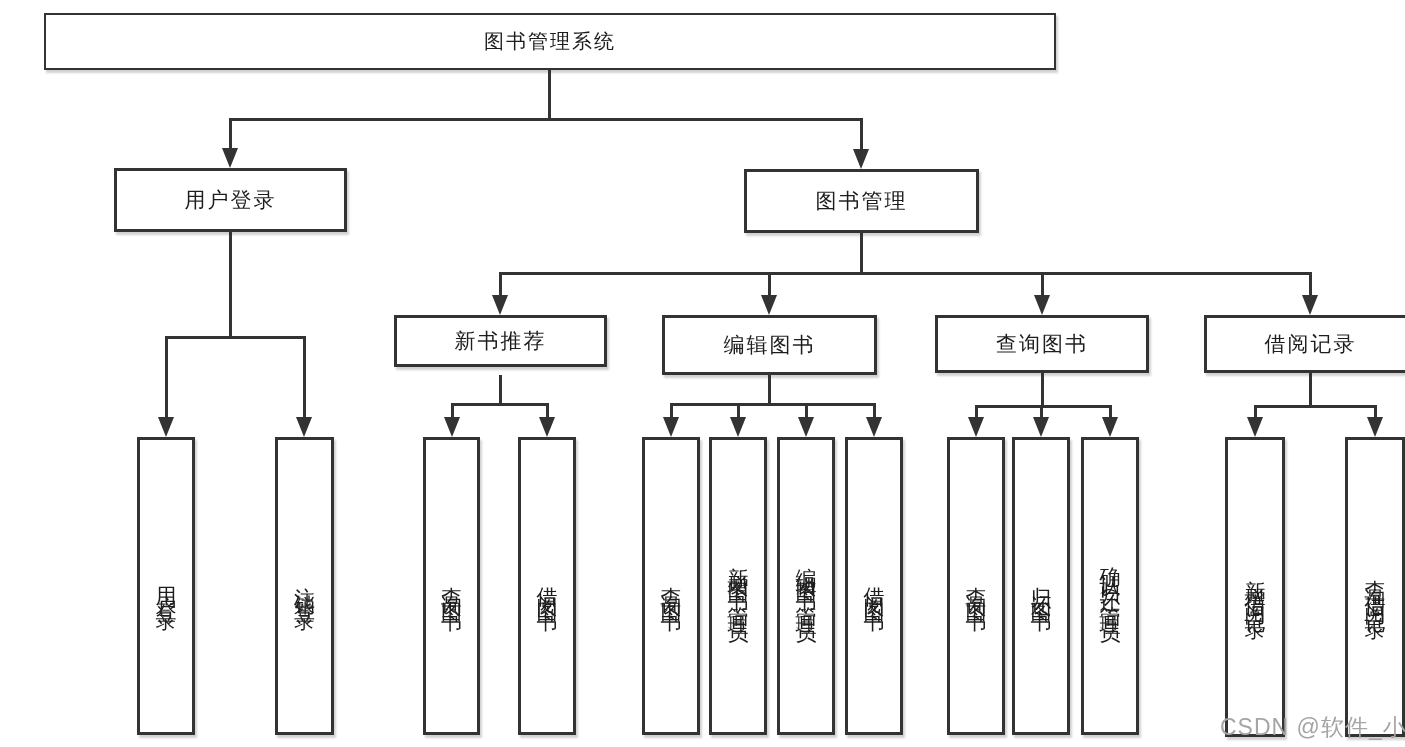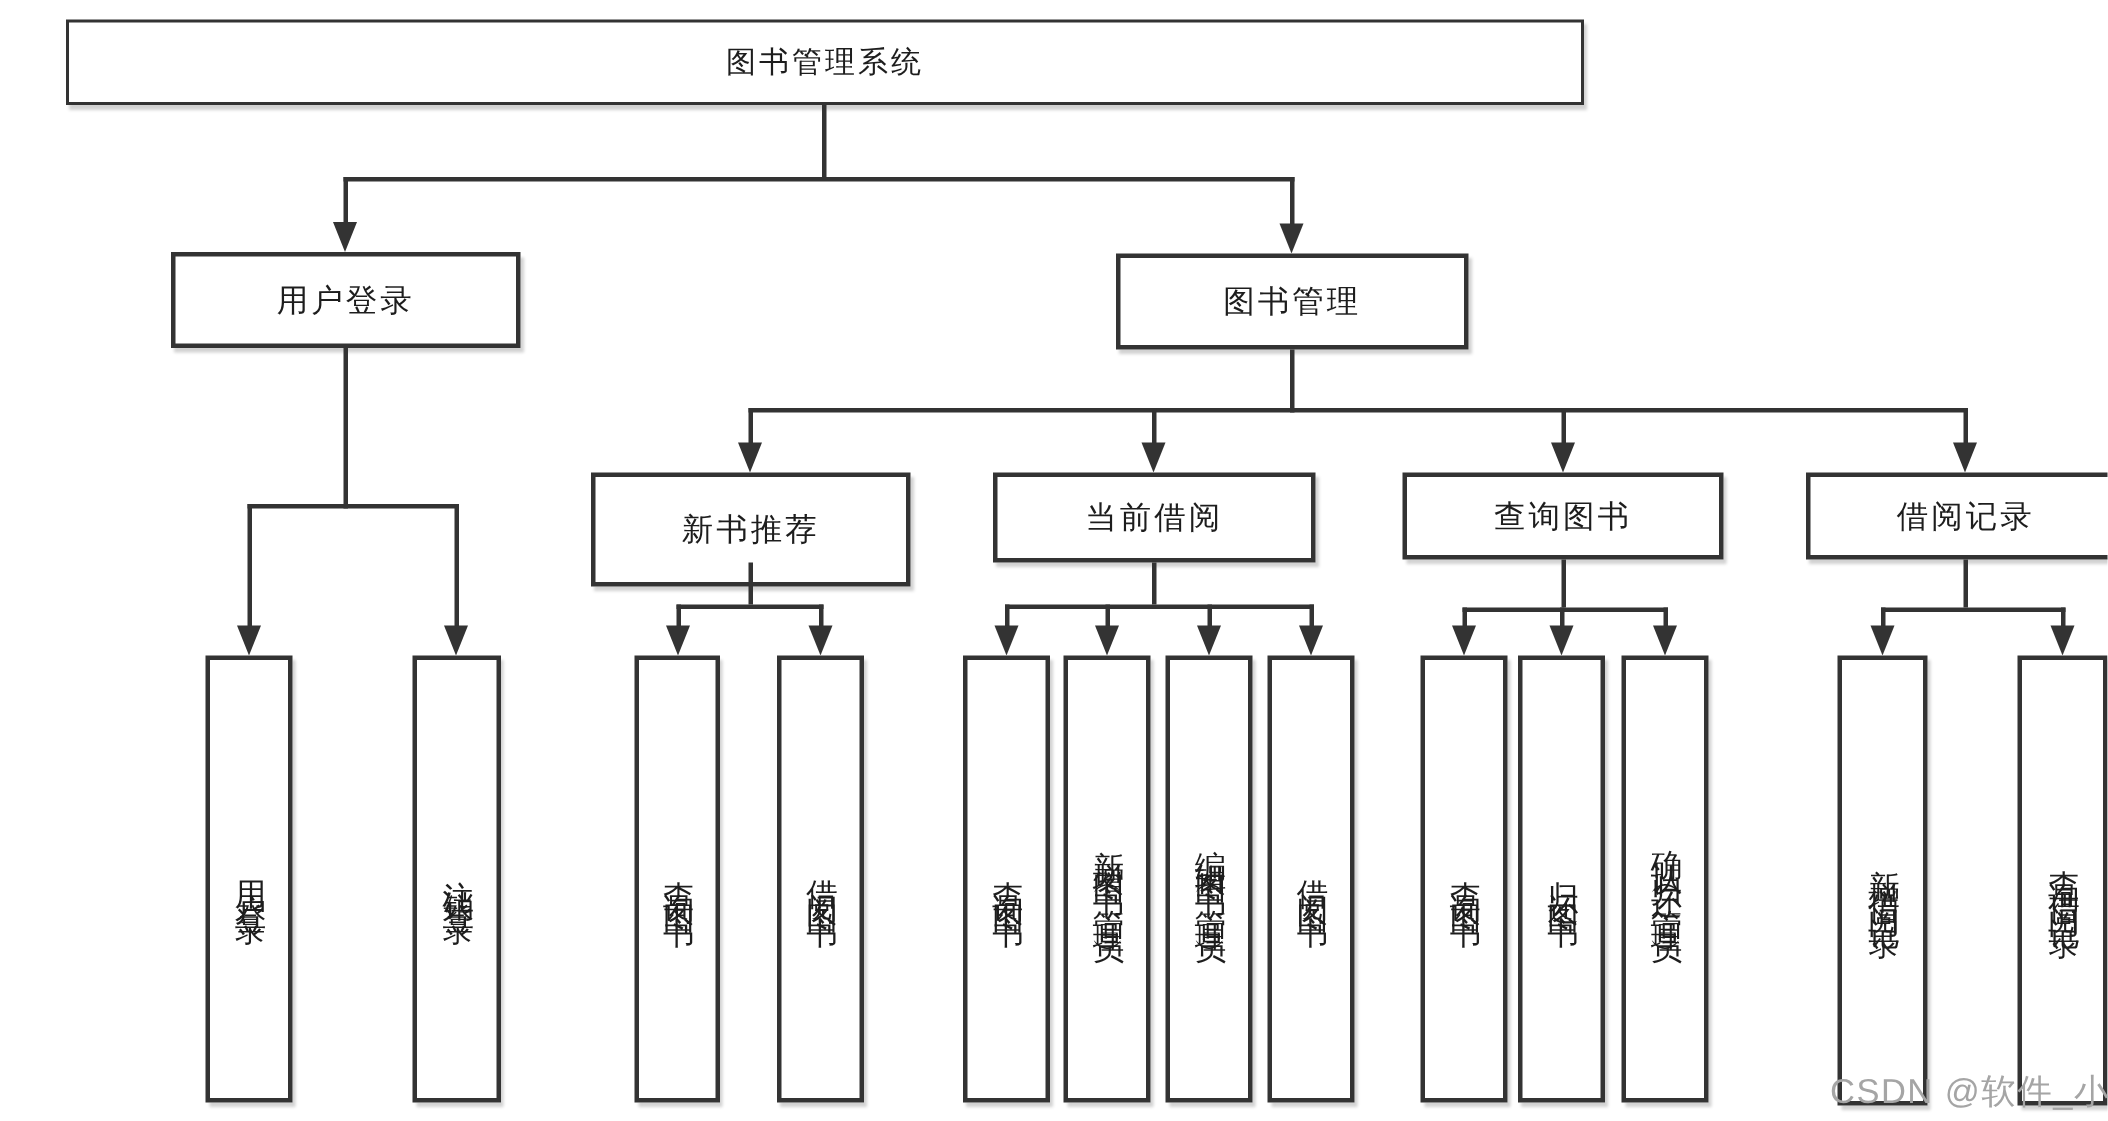--- a/index.html
+++ b/index.html
@@ -58,22 +58,22 @@
   <div class="hl" style="left:467px;top:272px;width:813px;"></div>
   <div class="vl" style="left:467px;top:272px;height:26px;"></div>
   <div class="ar" style="left:460px;top:295px;"></div>
   <div class="vl" style="left:736px;top:272px;height:26px;"></div>
   <div class="ar" style="left:729px;top:295px;"></div>
   <div class="vl" style="left:1009px;top:272px;height:26px;"></div>
   <div class="ar" style="left:1002px;top:295px;"></div>
   <div class="vl" style="left:1277px;top:272px;height:26px;"></div>
   <div class="ar" style="left:1270px;top:295px;"></div>
 
-  <div class="node" style="left:362px;top:315px;width:213px;height:76px;">新书推荐</div>
-  <div class="node" style="left:630px;top:315px;width:215px;height:60px;">当前借阅</div>
+  <div class="node" style="left:362px;top:315px;width:213px;height:52px;">新书推荐</div>
+  <div class="node" style="left:630px;top:315px;width:215px;height:60px;">编辑图书</div>
   <div class="node" style="left:903px;top:315px;width:214px;height:58px;">查询图书</div>
   <div class="node" style="left:1172px;top:315px;width:213px;height:58px;">借阅记录</div>
 
   <div class="vl" style="left:467px;top:375px;height:28px;"></div>
   <div class="hl" style="left:419px;top:403px;width:98px;"></div>
   <div class="vl" style="left:419px;top:403px;height:16px;"></div>
   <div class="ar" style="left:412px;top:417px;"></div>
   <div class="vl" style="left:514px;top:403px;height:16px;"></div>
   <div class="ar" style="left:507px;top:417px;"></div>
 

